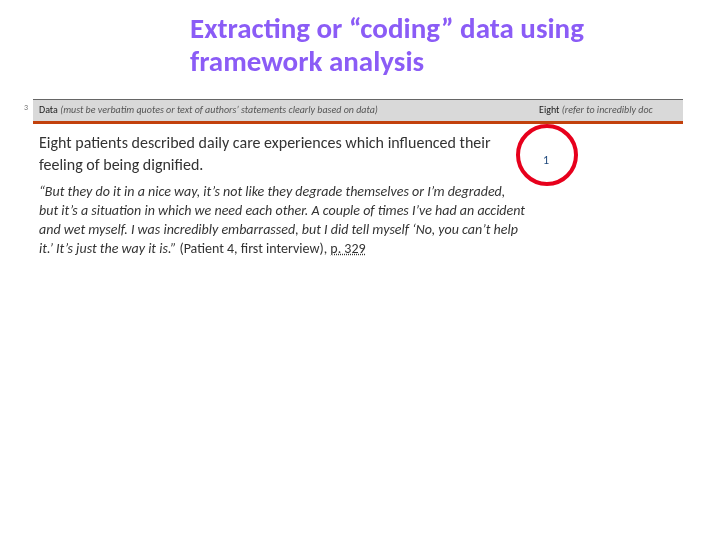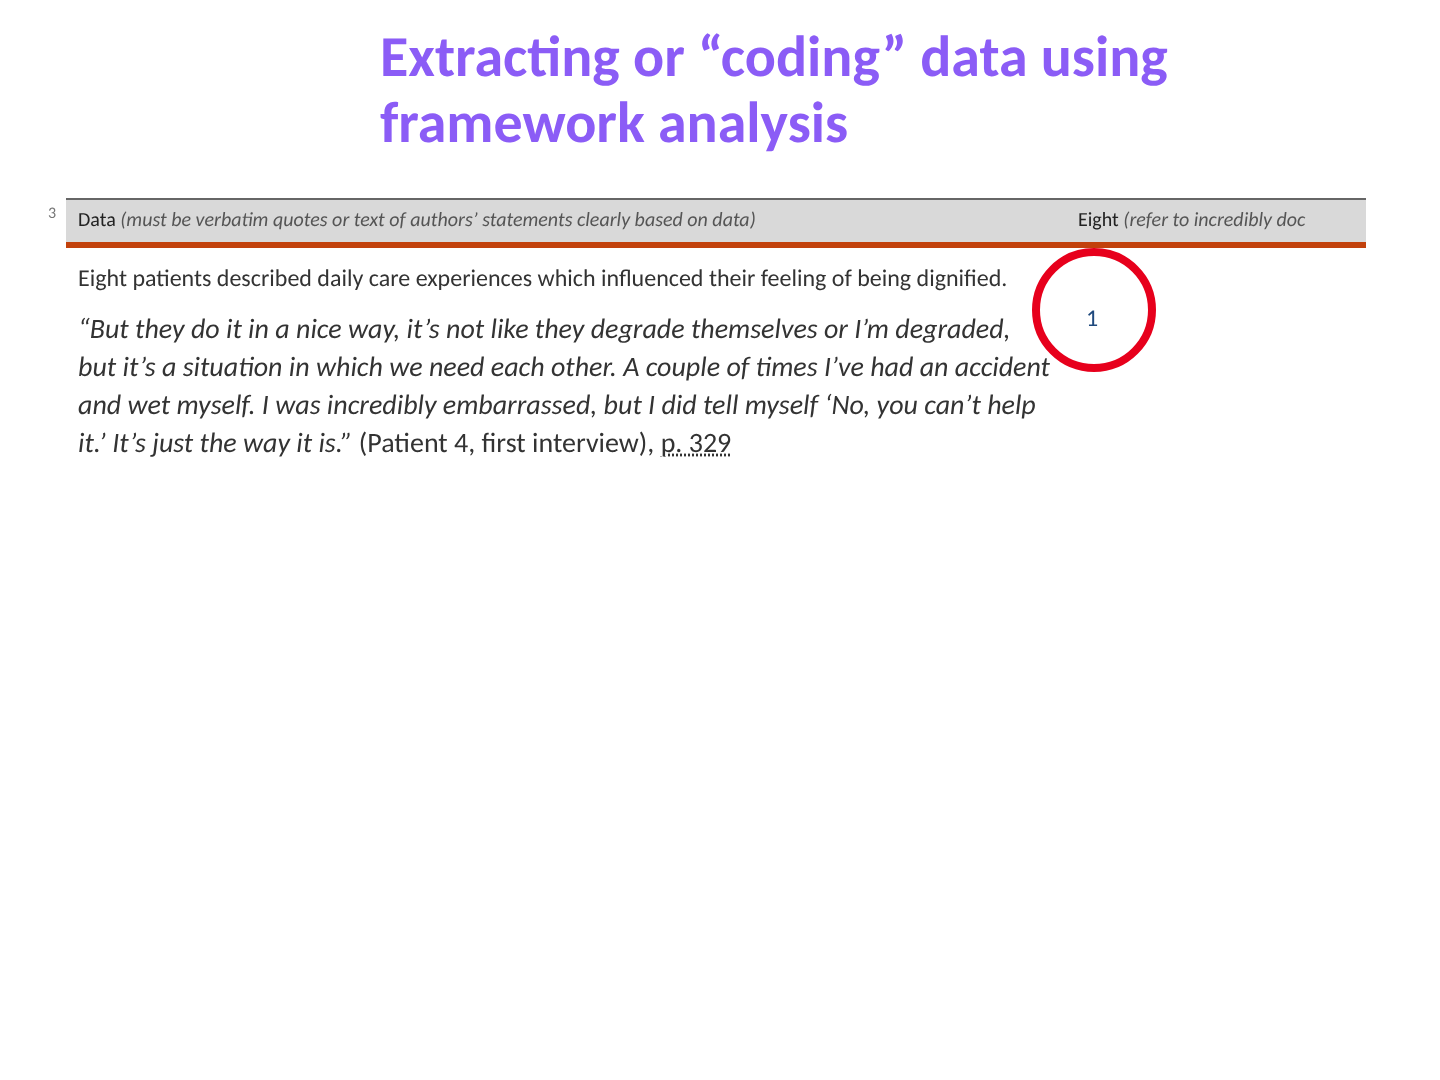--- a/index.html
+++ b/index.html
@@ -70,21 +70,21 @@
   }
   td.code-cell {
     color: #1f497d;
     font-size: 12px;
     padding-top: 28px;
     padding-left: 10px;
   }
   .intro {
     margin: 0 0 8px 0;
     color: #333;
-    font-size: 12px;
+    font-size: 16px;
   }
   .quote {
     margin: 0;
     font-style: italic;
     color: #333;
     font-size: 14px;
   }
   .quote .source {
     font-style: normal;
   }

